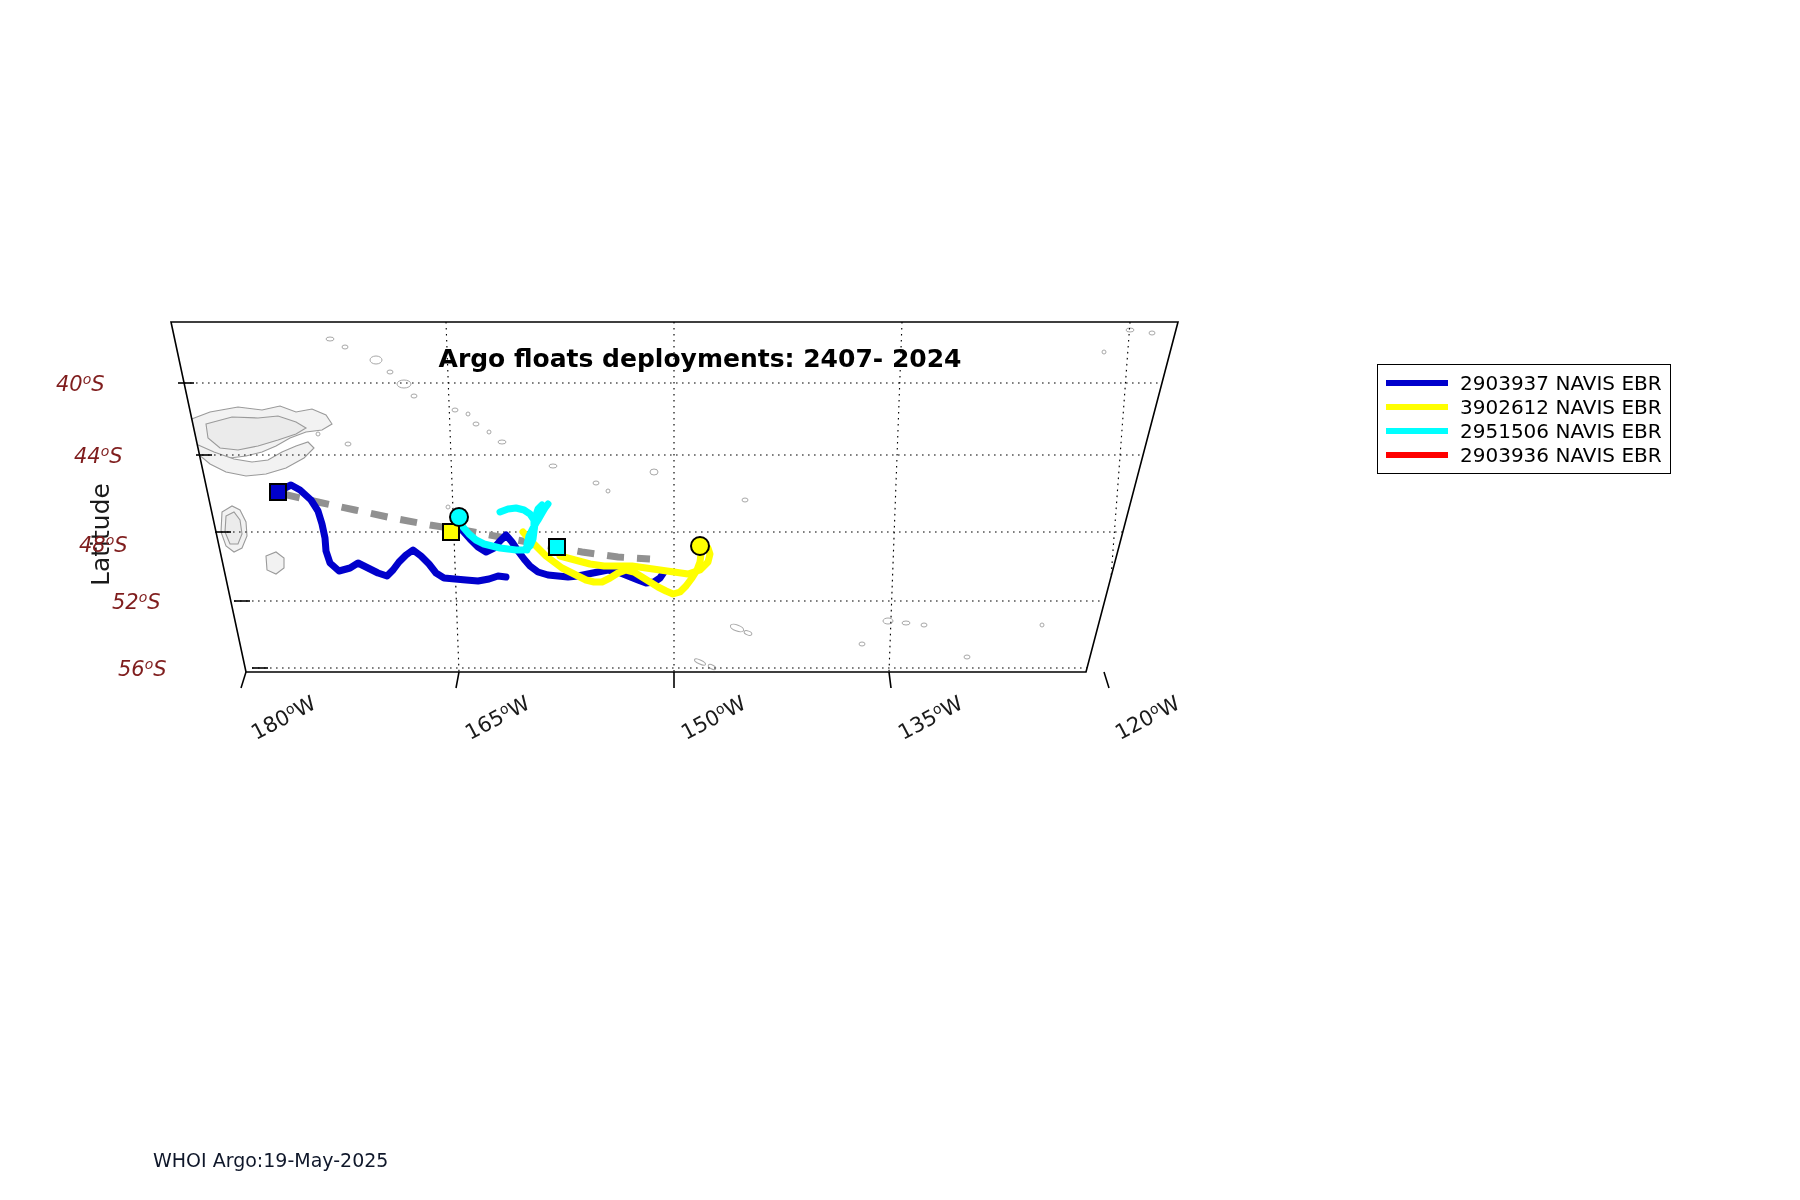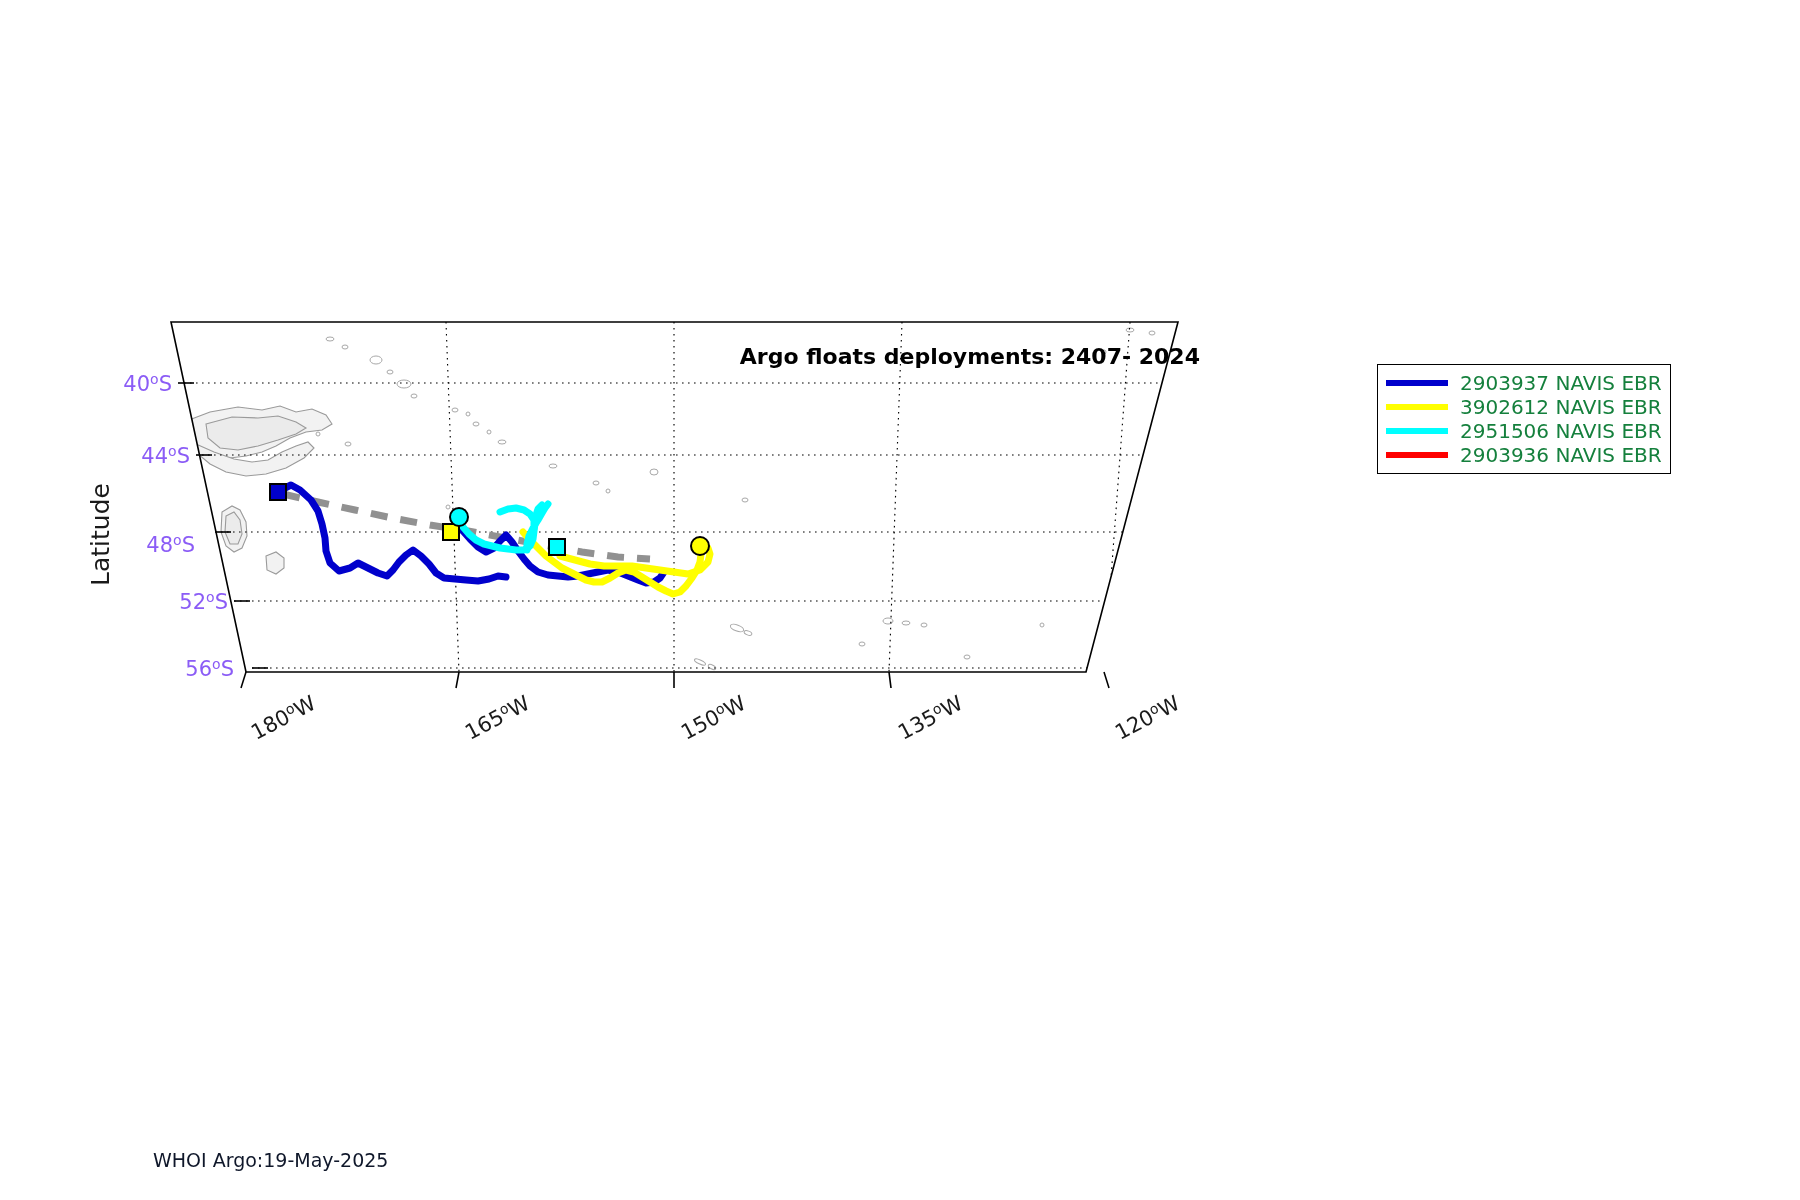--- a/index.html
+++ b/index.html
@@ -21,22 +21,22 @@
     height: 1200px;
   }
   .abs { position: absolute; }
 
   
   #chart-title {
     position: absolute;
     left: 200px;
     top: 344px;
     width: 1000px;
-    text-align: right;
-    font-size: 22px;
+    text-align: center;
+    font-size: 25px;
     font-weight: bold;
     color: #000000;
     font-family: "DejaVu Sans", sans-serif;
     letter-spacing: 0px;
     white-space: nowrap;
   }
 
   
   #xlabel {
     position: absolute;
@@ -56,23 +56,24 @@
     font-size: 25px;
     color: #1a1a1a;
     transform: rotate(-90deg);
     transform-origin: center center;
   }
 
   
   .ytick {
     position: absolute;
     font-size: 21px;
-    color: #8b5cf6;
-    text-align: right;
-    white-space: nowrap;
+    color: #7f1d1d;
+    text-align: left;
+    white-space: nowrap;
+    font-style: italic;
   }
   .ytick .deg { font-size: 14px; vertical-align: 7px; }
   .xtick {
     position: absolute;
     font-size: 21px;
     color: #1a1a1a;
     white-space: nowrap;
     transform-origin: left top;
     transform: rotate(-28deg) translate(-100%, 0);
   }
@@ -94,21 +95,21 @@
     height: 24px;
   }
   .legend-swatch {
     width: 62px;
     height: 6px;
     margin-right: 12px;
     flex: 0 0 auto;
   }
   .legend-label {
     font-size: 20px;
-    color: #15803d;
+    color: #000000;
     white-space: nowrap;
     font-family: "DejaVu Sans", sans-serif;
   }
 
   
   #credit {
     position: absolute;
     left: 153px;
     top: 1149px;
     font-size: 19px;

